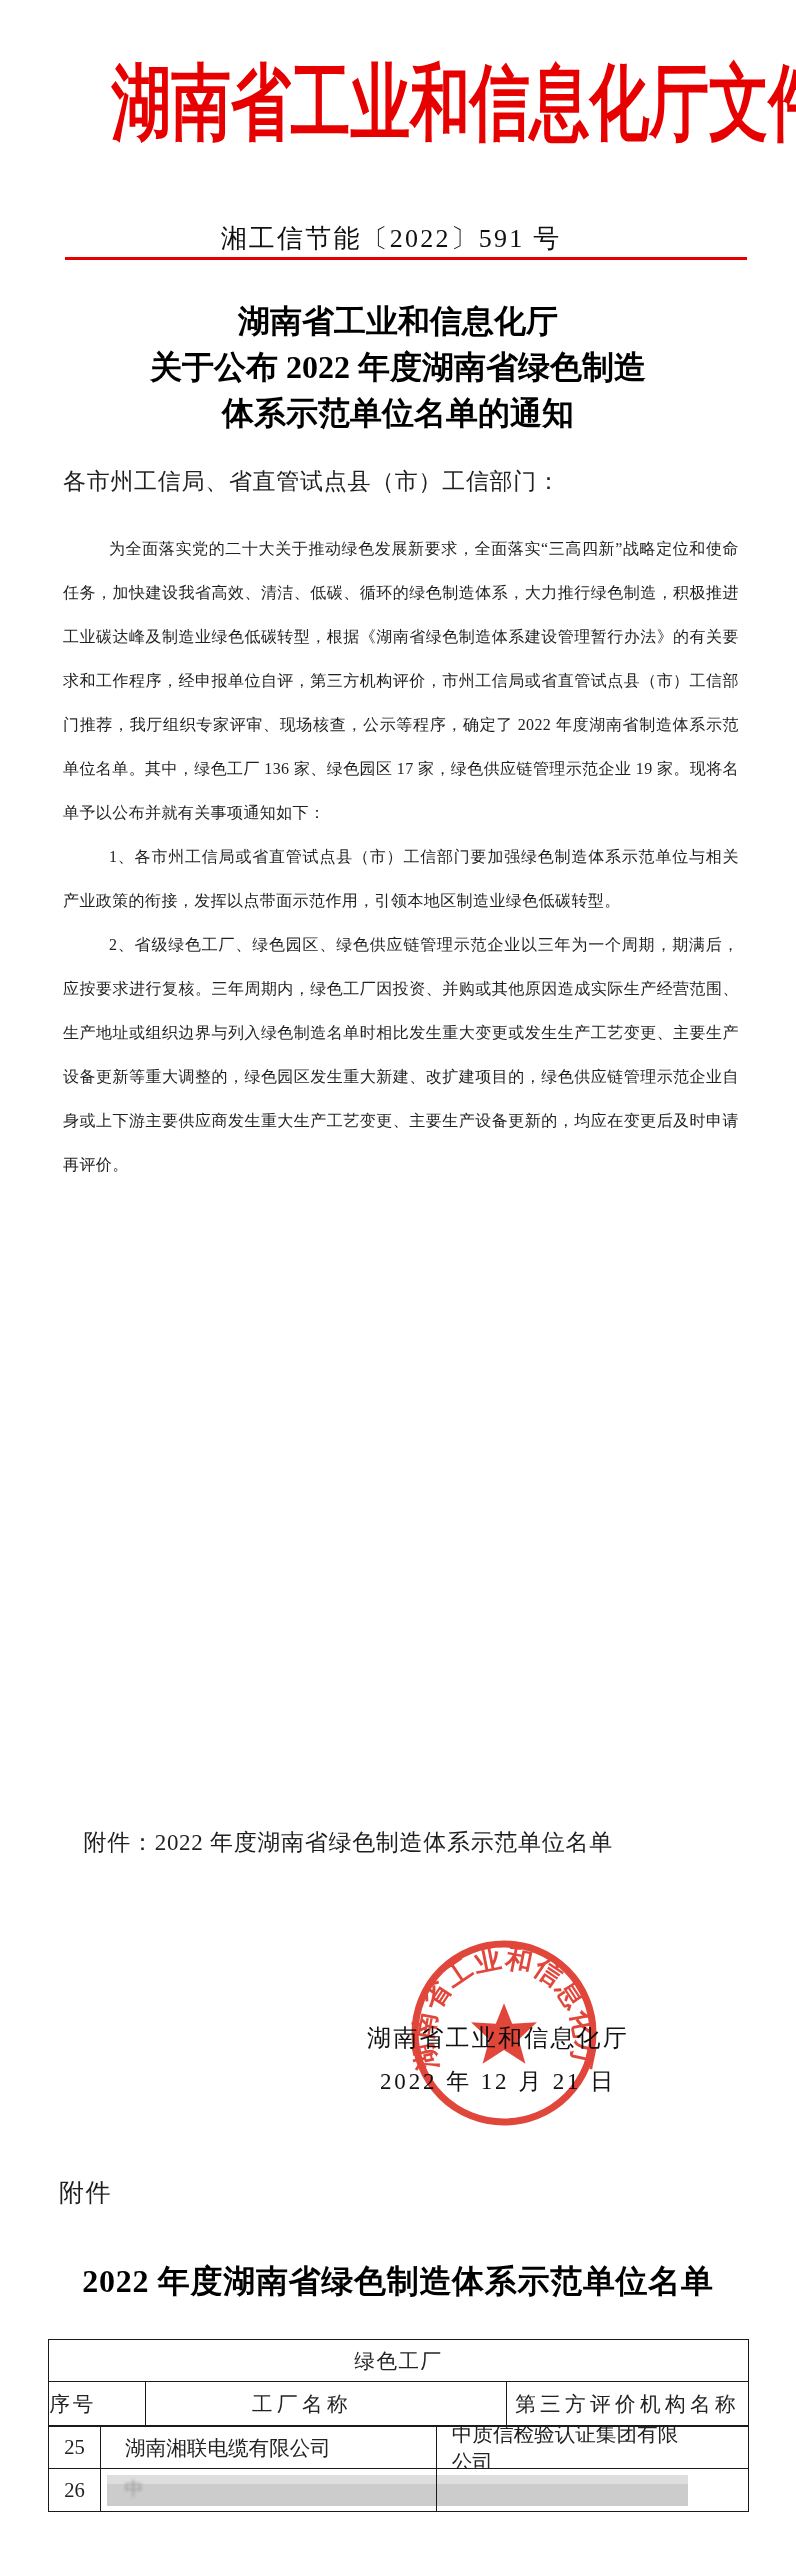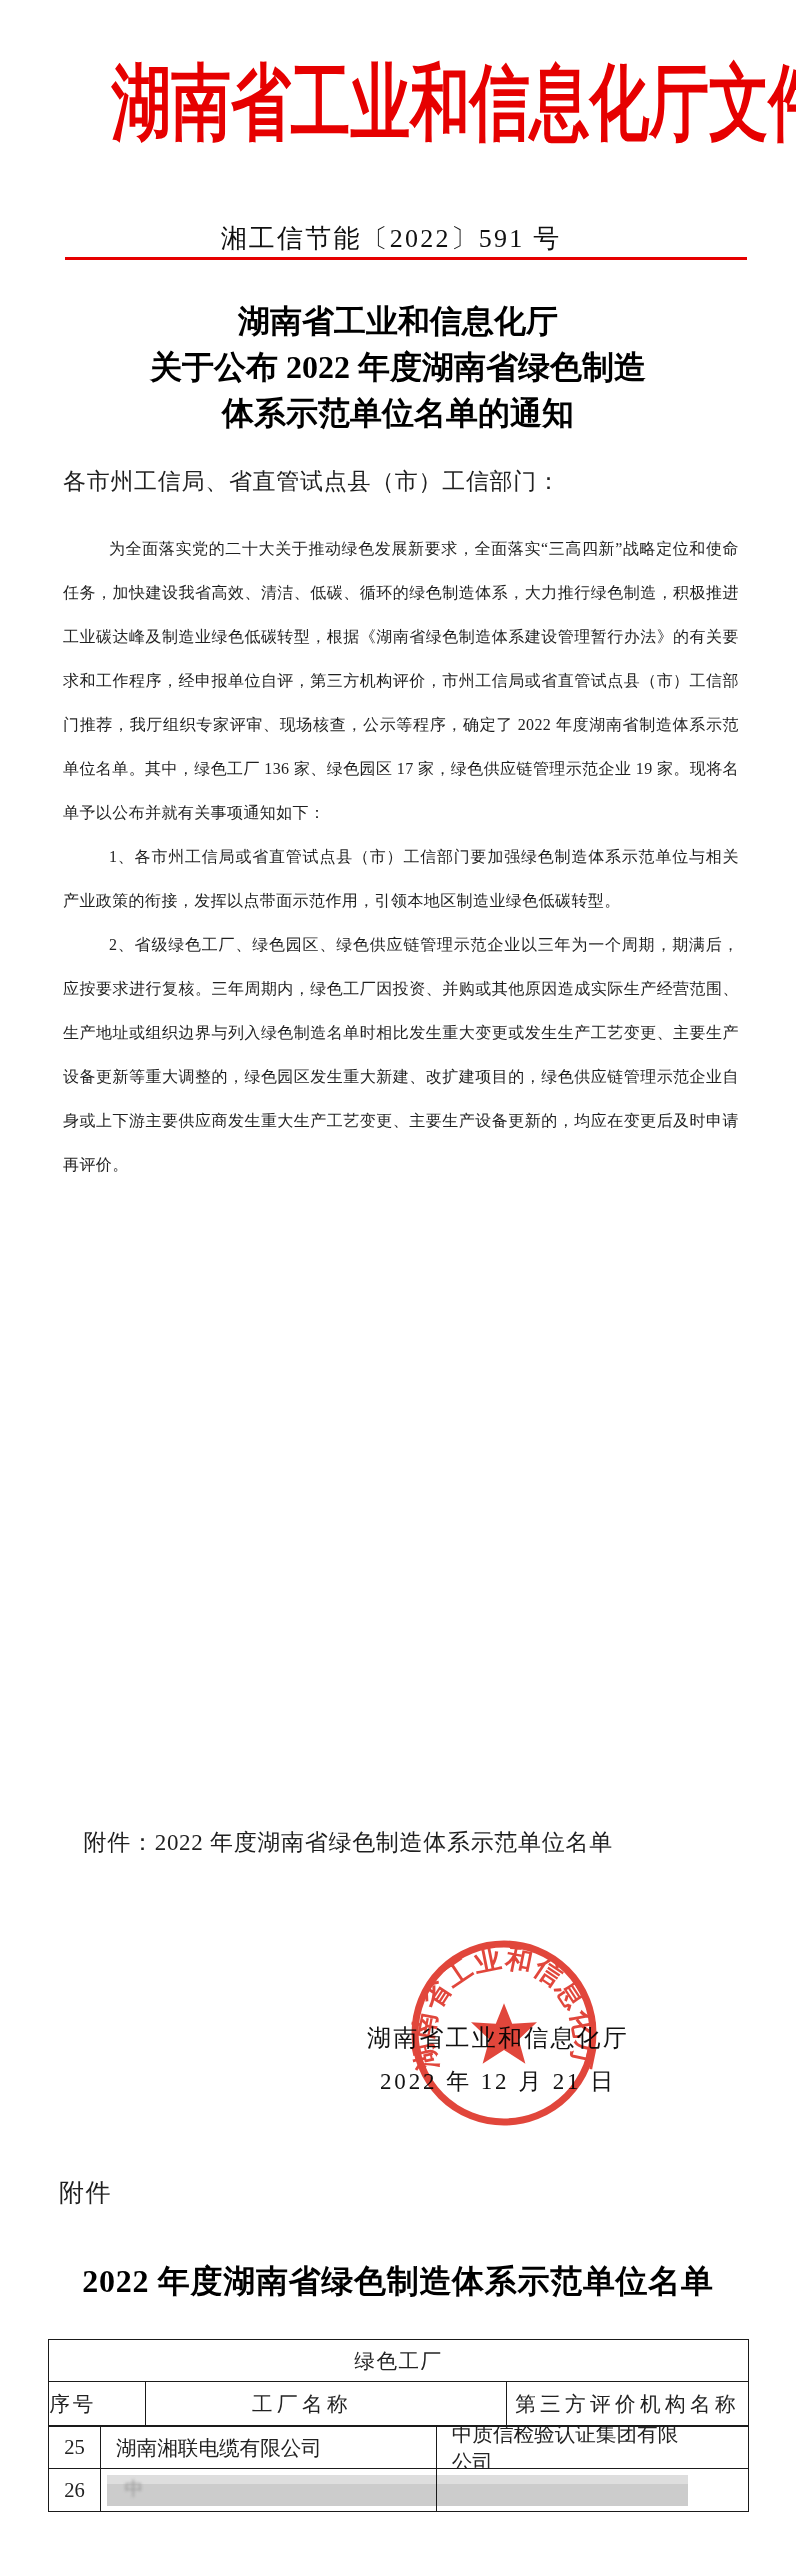--- a/index.html
+++ b/index.html
@@ -135,21 +135,21 @@
   .t-row.head { height: 44px; border-top: 1.5px solid #1a1a1a; }
   .t-row.body-row { height: 43px; border-top: 2.2px solid #1a1a1a; }
   .t-row.body-row + .t-row.body-row { border-top: 1.5px solid #1a1a1a; }
   .cell {
     display: flex;
     align-items: center;
     overflow: hidden;
     position: relative;
   }
   .cell.c1 { width: 51px; justify-content: center; }
-  .cell.c2 { width: 336px; border-left: 1.5px solid #1a1a1a; padding-left: 15px; }
+  .cell.c2 { width: 336px; border-left: 1.5px solid #1a1a1a; padding-left: 24px; }
   .cell.c3 { width: 259px; border-left: 1.5px solid #1a1a1a; padding-left: 14.7px; }
   .t-row.head .cell.c2, .t-row.head .cell.c3 {
     justify-content: center;
     padding-left: 0;
     letter-spacing: 4.4px;
     margin-left: 48px;
   }
   .t-row.head .cell.c1 { letter-spacing: 2.9px; text-align: center; }
   
   .redaction-bar {

